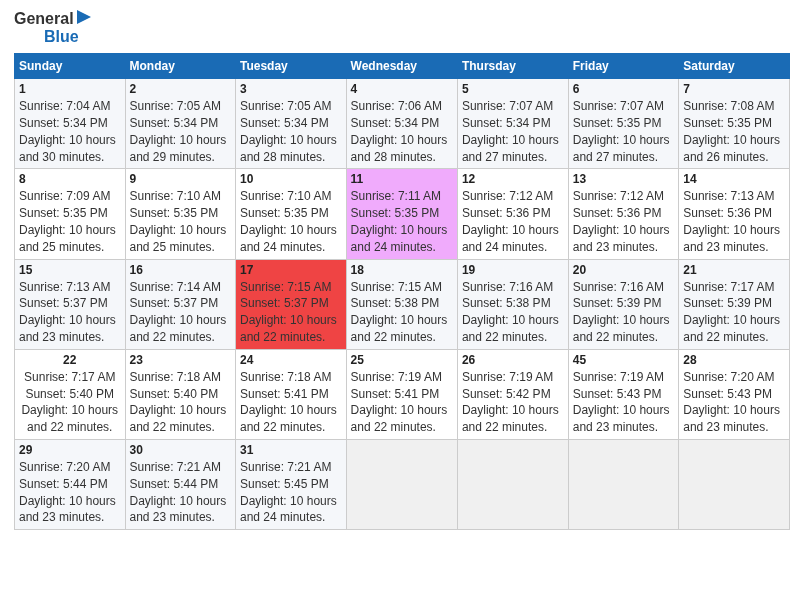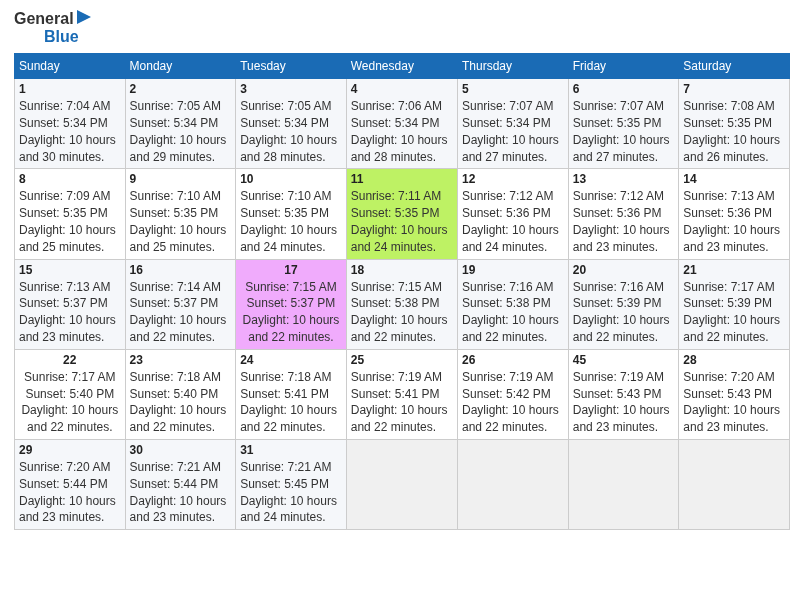--- a/index.html
+++ b/index.html
@@ -39,21 +39,21 @@
     }
     .calendar-table {
       width: 100%;
       border-collapse: collapse;
       font-size: 10.5px;
     }
     .calendar-table thead th {
       background: #1a6bb5;
       color: #fff;
       font-size: 12px;
-      font-weight: normal;
+      font-weight: bold;
       padding: 5px 4px;
       text-align: left;
       border: 1px solid #1a6bb5;
     }
     .calendar-table tbody td {
       border: 1px solid #ccc;
       padding: 3px 4px;
       vertical-align: top;
       height: 78px;
       width: 113px;
@@ -151,21 +151,21 @@
             <div class="day-info">Sunrise: 7:09 AM<br>Sunset: 5:35 PM<br>Daylight: 10 hours<br>and 25 minutes.</div>
           </td>
           <td style="background: rgb(255, 255, 255);">
             <span class="day-number">9</span>
             <div class="day-info">Sunrise: 7:10 AM<br>Sunset: 5:35 PM<br>Daylight: 10 hours<br>and 25 minutes.</div>
           </td>
           <td style="background: rgb(255, 255, 255);">
             <span class="day-number">10</span>
             <div class="day-info">Sunrise: 7:10 AM<br>Sunset: 5:35 PM<br>Daylight: 10 hours<br>and 24 minutes.</div>
           </td>
-          <td style="background: #bef264;">
+          <td style="background: #f0abfc;">
             <span class="day-number">11</span>
             <div class="day-info">Sunrise: 7:11 AM<br>Sunset: 5:35 PM<br>Daylight: 10 hours<br>and 24 minutes.</div>
           </td>
           <td style="background: rgb(255, 255, 255);">
             <span class="day-number">12</span>
             <div class="day-info">Sunrise: 7:12 AM<br>Sunset: 5:36 PM<br>Daylight: 10 hours<br>and 24 minutes.</div>
           </td>
           <td style="background: rgb(255, 255, 255);">
             <span class="day-number">13</span>
             <div class="day-info">Sunrise: 7:12 AM<br>Sunset: 5:36 PM<br>Daylight: 10 hours<br>and 23 minutes.</div>
@@ -177,21 +177,21 @@
         </tr>
         <tr>
           <td style="background: rgb(245, 247, 250);">
             <span class="day-number">15</span>
             <div class="day-info">Sunrise: 7:13 AM<br>Sunset: 5:37 PM<br>Daylight: 10 hours<br>and 23 minutes.</div>
           </td>
           <td style="background: rgb(245, 247, 250);">
             <span class="day-number">16</span>
             <div class="day-info">Sunrise: 7:14 AM<br>Sunset: 5:37 PM<br>Daylight: 10 hours<br>and 22 minutes.</div>
           </td>
-          <td style="background: #f0abfc; text-align: center;">
+          <td style="background: #ef4444;">
             <span class="day-number">17</span>
             <div class="day-info">Sunrise: 7:15 AM<br>Sunset: 5:37 PM<br>Daylight: 10 hours<br>and 22 minutes.</div>
           </td>
           <td style="background: rgb(245, 247, 250);">
             <span class="day-number">18</span>
             <div class="day-info">Sunrise: 7:15 AM<br>Sunset: 5:38 PM<br>Daylight: 10 hours<br>and 22 minutes.</div>
           </td>
           <td style="background: rgb(245, 247, 250);">
             <span class="day-number">19</span>
             <div class="day-info">Sunrise: 7:16 AM<br>Sunset: 5:38 PM<br>Daylight: 10 hours<br>and 22 minutes.</div>

